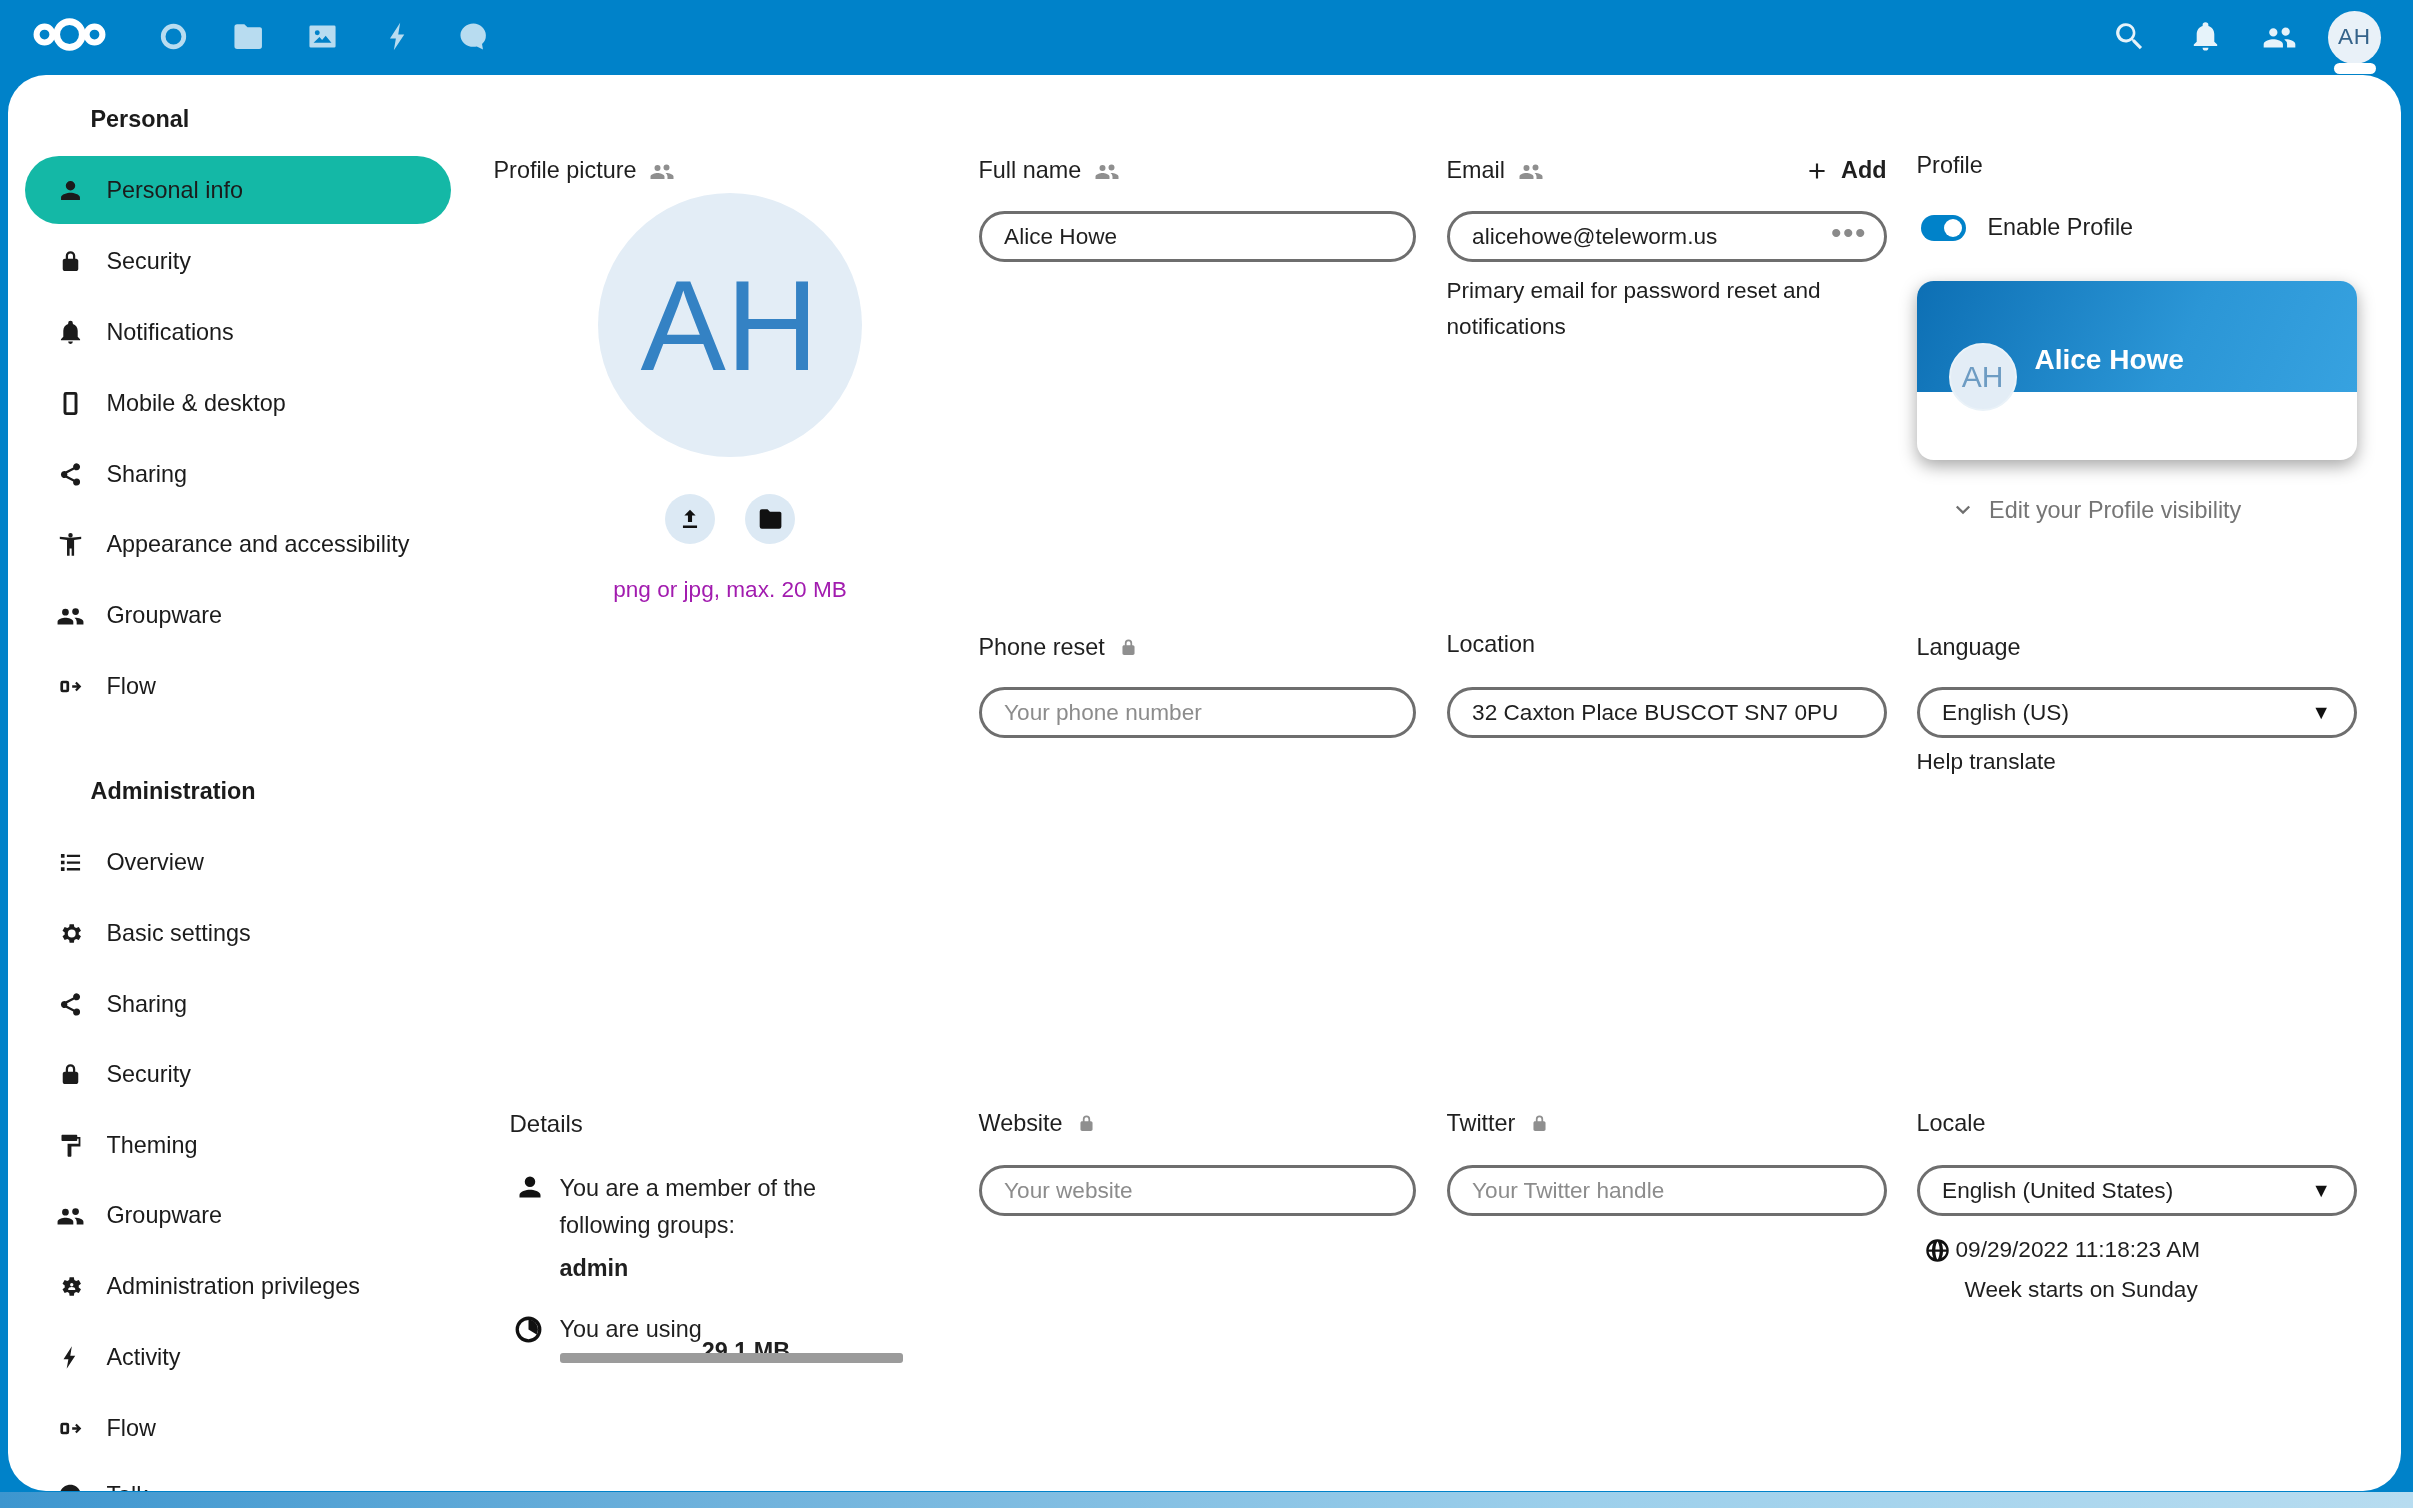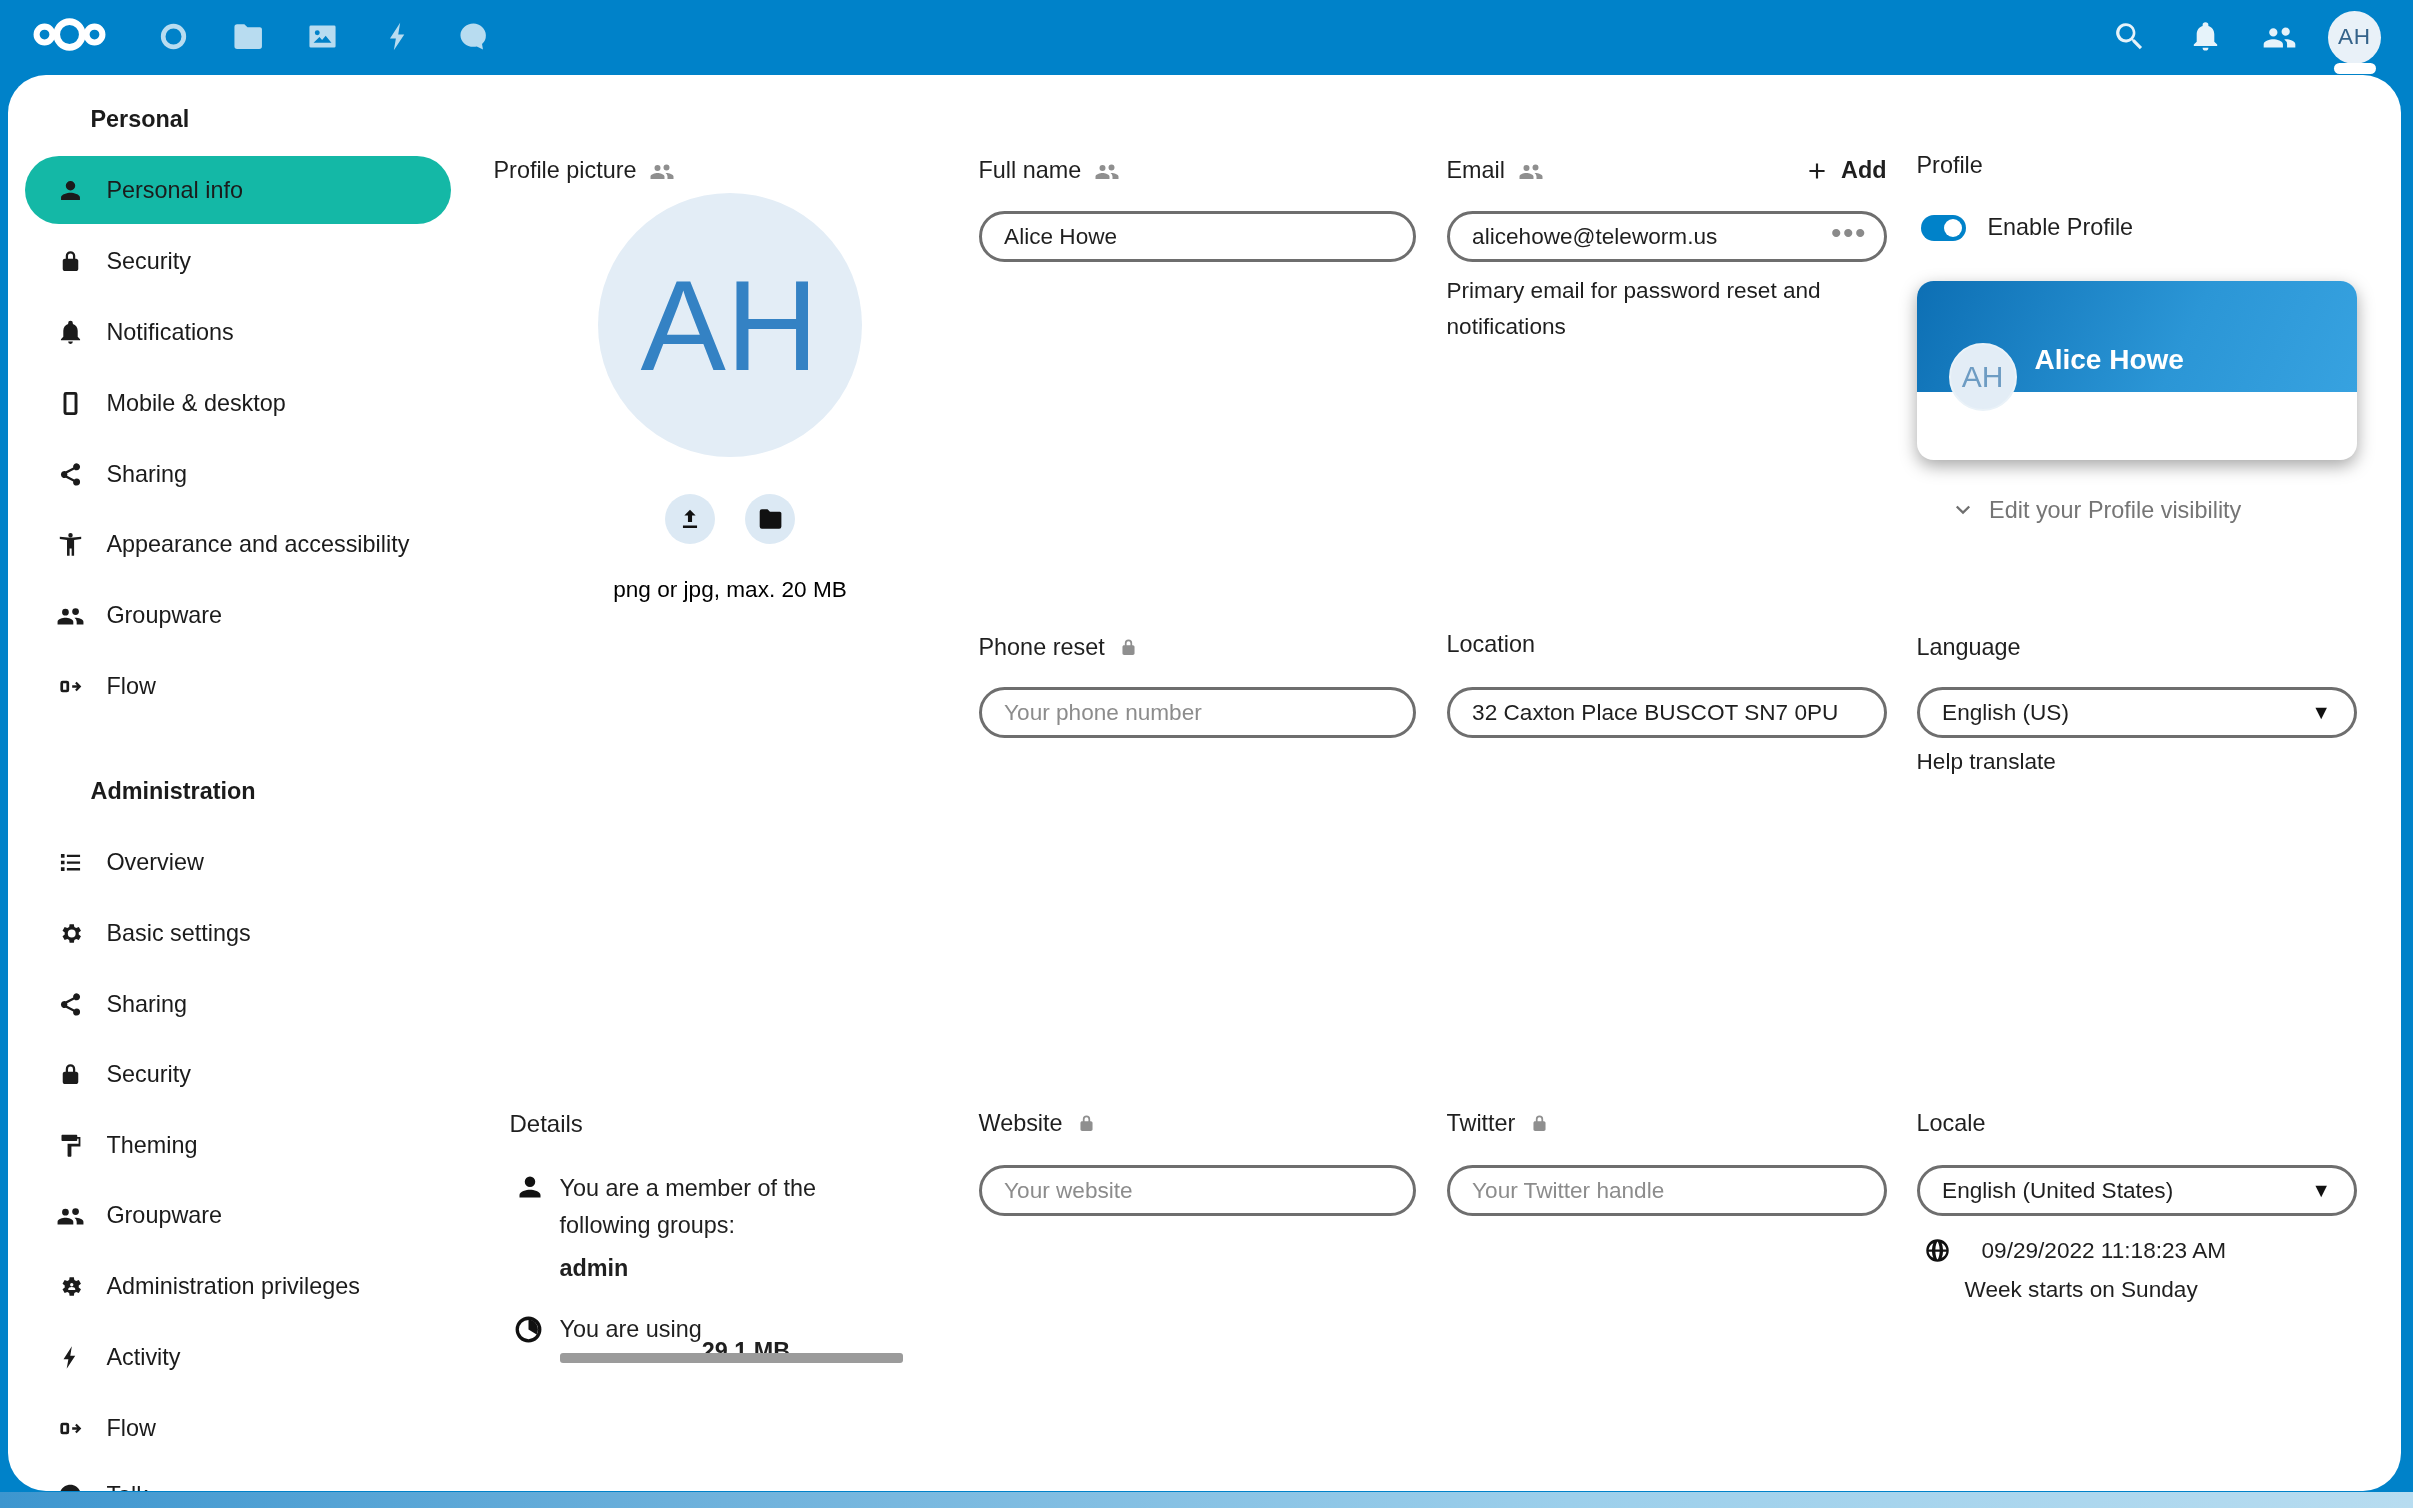--- a/index.html
+++ b/index.html
@@ -351,21 +351,21 @@
   <button class="abs roundbtn" style="left:657px;top:419px;">
     <svg class="ic" viewBox="0 0 34 34" width="26" height="26">
         <use href="#i-upload"></use>
       </svg>
   </button>
   <button class="abs roundbtn" style="left:737px;top:419px;">
     <svg class="ic" viewBox="0 0 34 34" width="26" height="26">
         <use href="#i-folder"></use>
       </svg>
   </button>
-  <div class="abs" style="left:496px;top:502px;width:453px;text-align:center;font-size:22.6px;color:#000000;">png or jpg, max. 20 MB</div>
+  <div class="abs" style="left:496px;top:502px;width:453px;text-align:center;font-size:22.6px;color:#a21caf;">png or jpg, max. 20 MB</div>
 
   
   <div class="abs lbl" style="left:971px;top:79px;">
     <span>Full name</span>
     <svg class="ic scopeicon" viewBox="0 0 32 32" width="24" height="24">
         <use href="#i-users"></use>
       </svg>
   </div>
   <div class="abs" style="left:971px;top:136px;width:437px;">
     <input class="inp" type="text" value="Alice Howe" style="">
@@ -481,21 +481,21 @@
     <input class="inp" type="text" placeholder="Your Twitter handle" style="">
   </div>
 
   <div class="abs lbl" style="left:1909px;top:1032px;">
     <span>Locale</span>
   </div>
   <div class="abs selbox" style="left:1909px;top:1090px;width:440px;">
     <span>English (United States)</span>
     <span class="caret">▼</span>
   </div>
-  <div class="abs" style="left:1916px;top:1162px;display:flex;align-items:center;gap:31px;">
+  <div class="abs" style="left:1916px;top:1162px;display:flex;align-items:flex-start;gap:5px;">
     <svg class="ic" style="width:27px;height:27px;color:#111;" viewBox="0 0 36 36" width="27" height="27">
         <use href="#i-globe"></use>
       </svg>
     <span style="font-size:22.6px;color:#1f1f1f;">09/29/2022 11:18:23 AM</span>
   </div>
   <div class="abs" style="left:1957px;top:1198px;height:33px;display:flex;align-items:center;font-size:22.6px;color:#1f1f1f;">Week starts on Sunday</div>
 
 </div>
 
 <div class="abs bottomband"></div>

